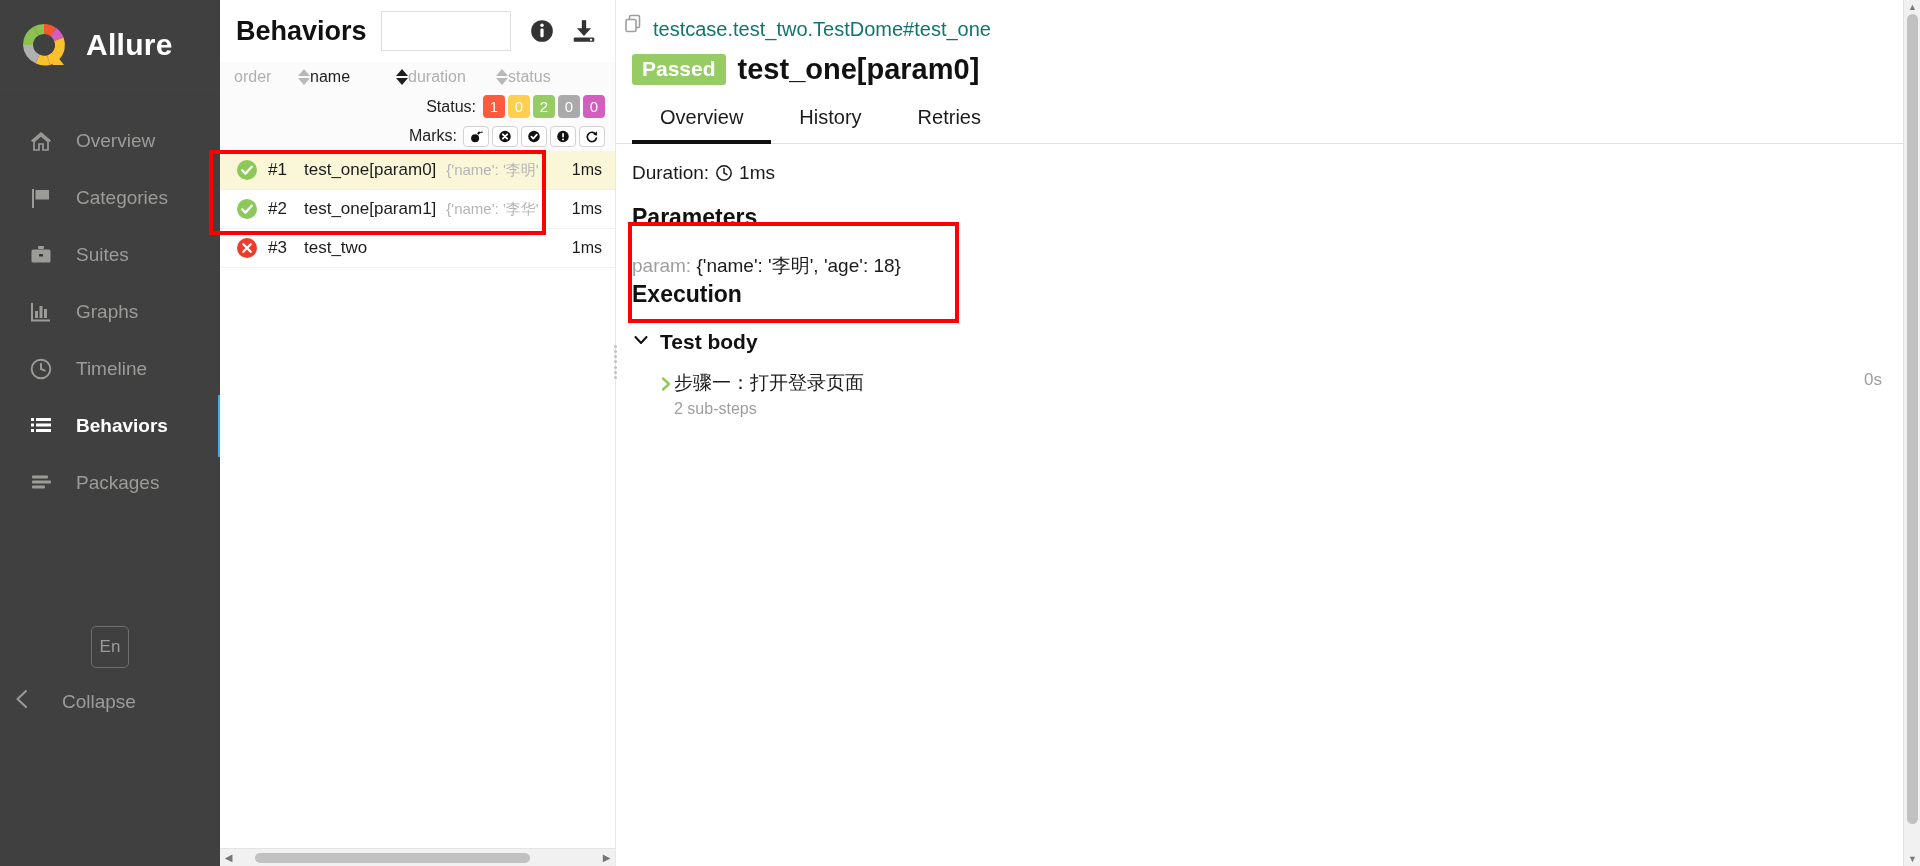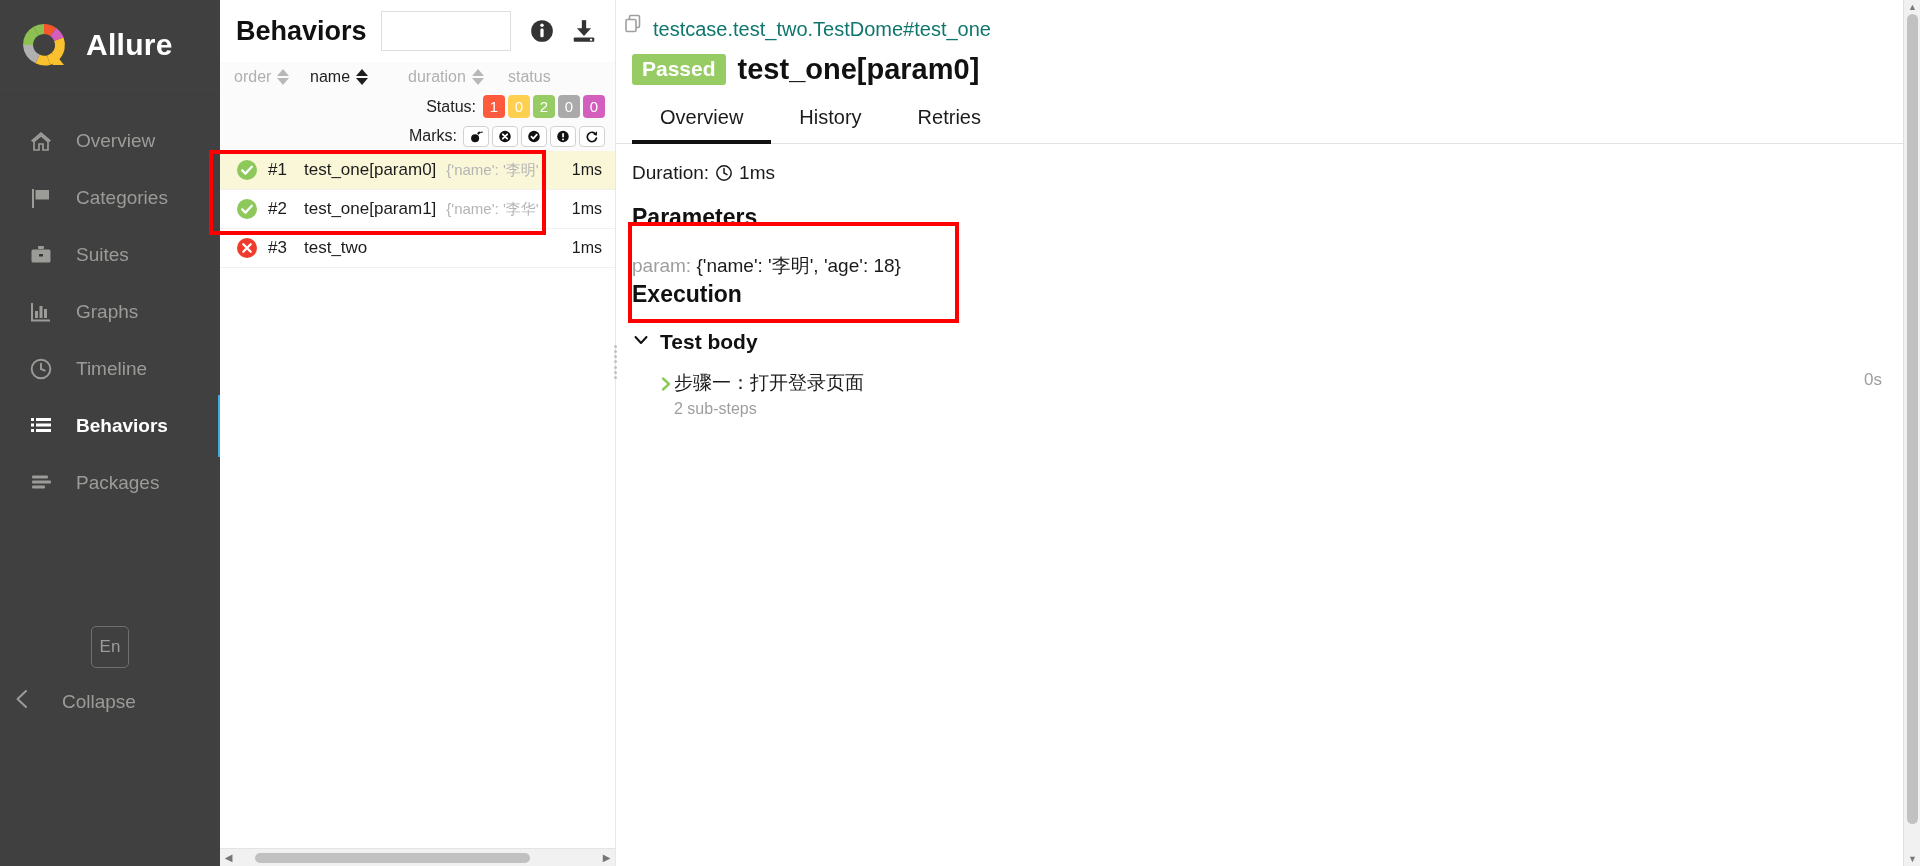--- a/index.html
+++ b/index.html
@@ -73,21 +73,21 @@
     padding: 0 8px; font-family: "Liberation Sans", sans-serif;
   }
   .head-icons { display: flex; align-items: center; gap: 16px; margin-left: 4px; }
   .head-icon { cursor: pointer; display: flex; align-items: center; }
 
   .col-head {
     height: 30px; display: flex; align-items: center;
     font-size: 16px; color: #b0b0b0; padding-left: 14px;
     background: #fbfbfb;
   }
-  .col { display: flex; align-items: center; gap: 6px; }
+  .col { display: flex; align-items: center; gap: 6px; justify-content: space-between; }
   .col.order { width: 76px; }
   .col.name  { width: 98px; color: #1f1f1f; }
   .col.dur   { width: 100px; }
   .col.status{ width: 60px; }
   .sort-ico { display: flex; flex-direction: column; gap: 2px; }
   .tri { width: 0; height: 0; border-left: 6px solid transparent; border-right: 6px solid transparent; }
   .tri.up { border-bottom: 7px solid #b8b8b8; }
   .tri.down { border-top: 7px solid #b8b8b8; }
   .col.name .tri.up { border-bottom-color: #1f1f1f; }
   .col.name .tri.down { border-top-color: #1f1f1f; }

